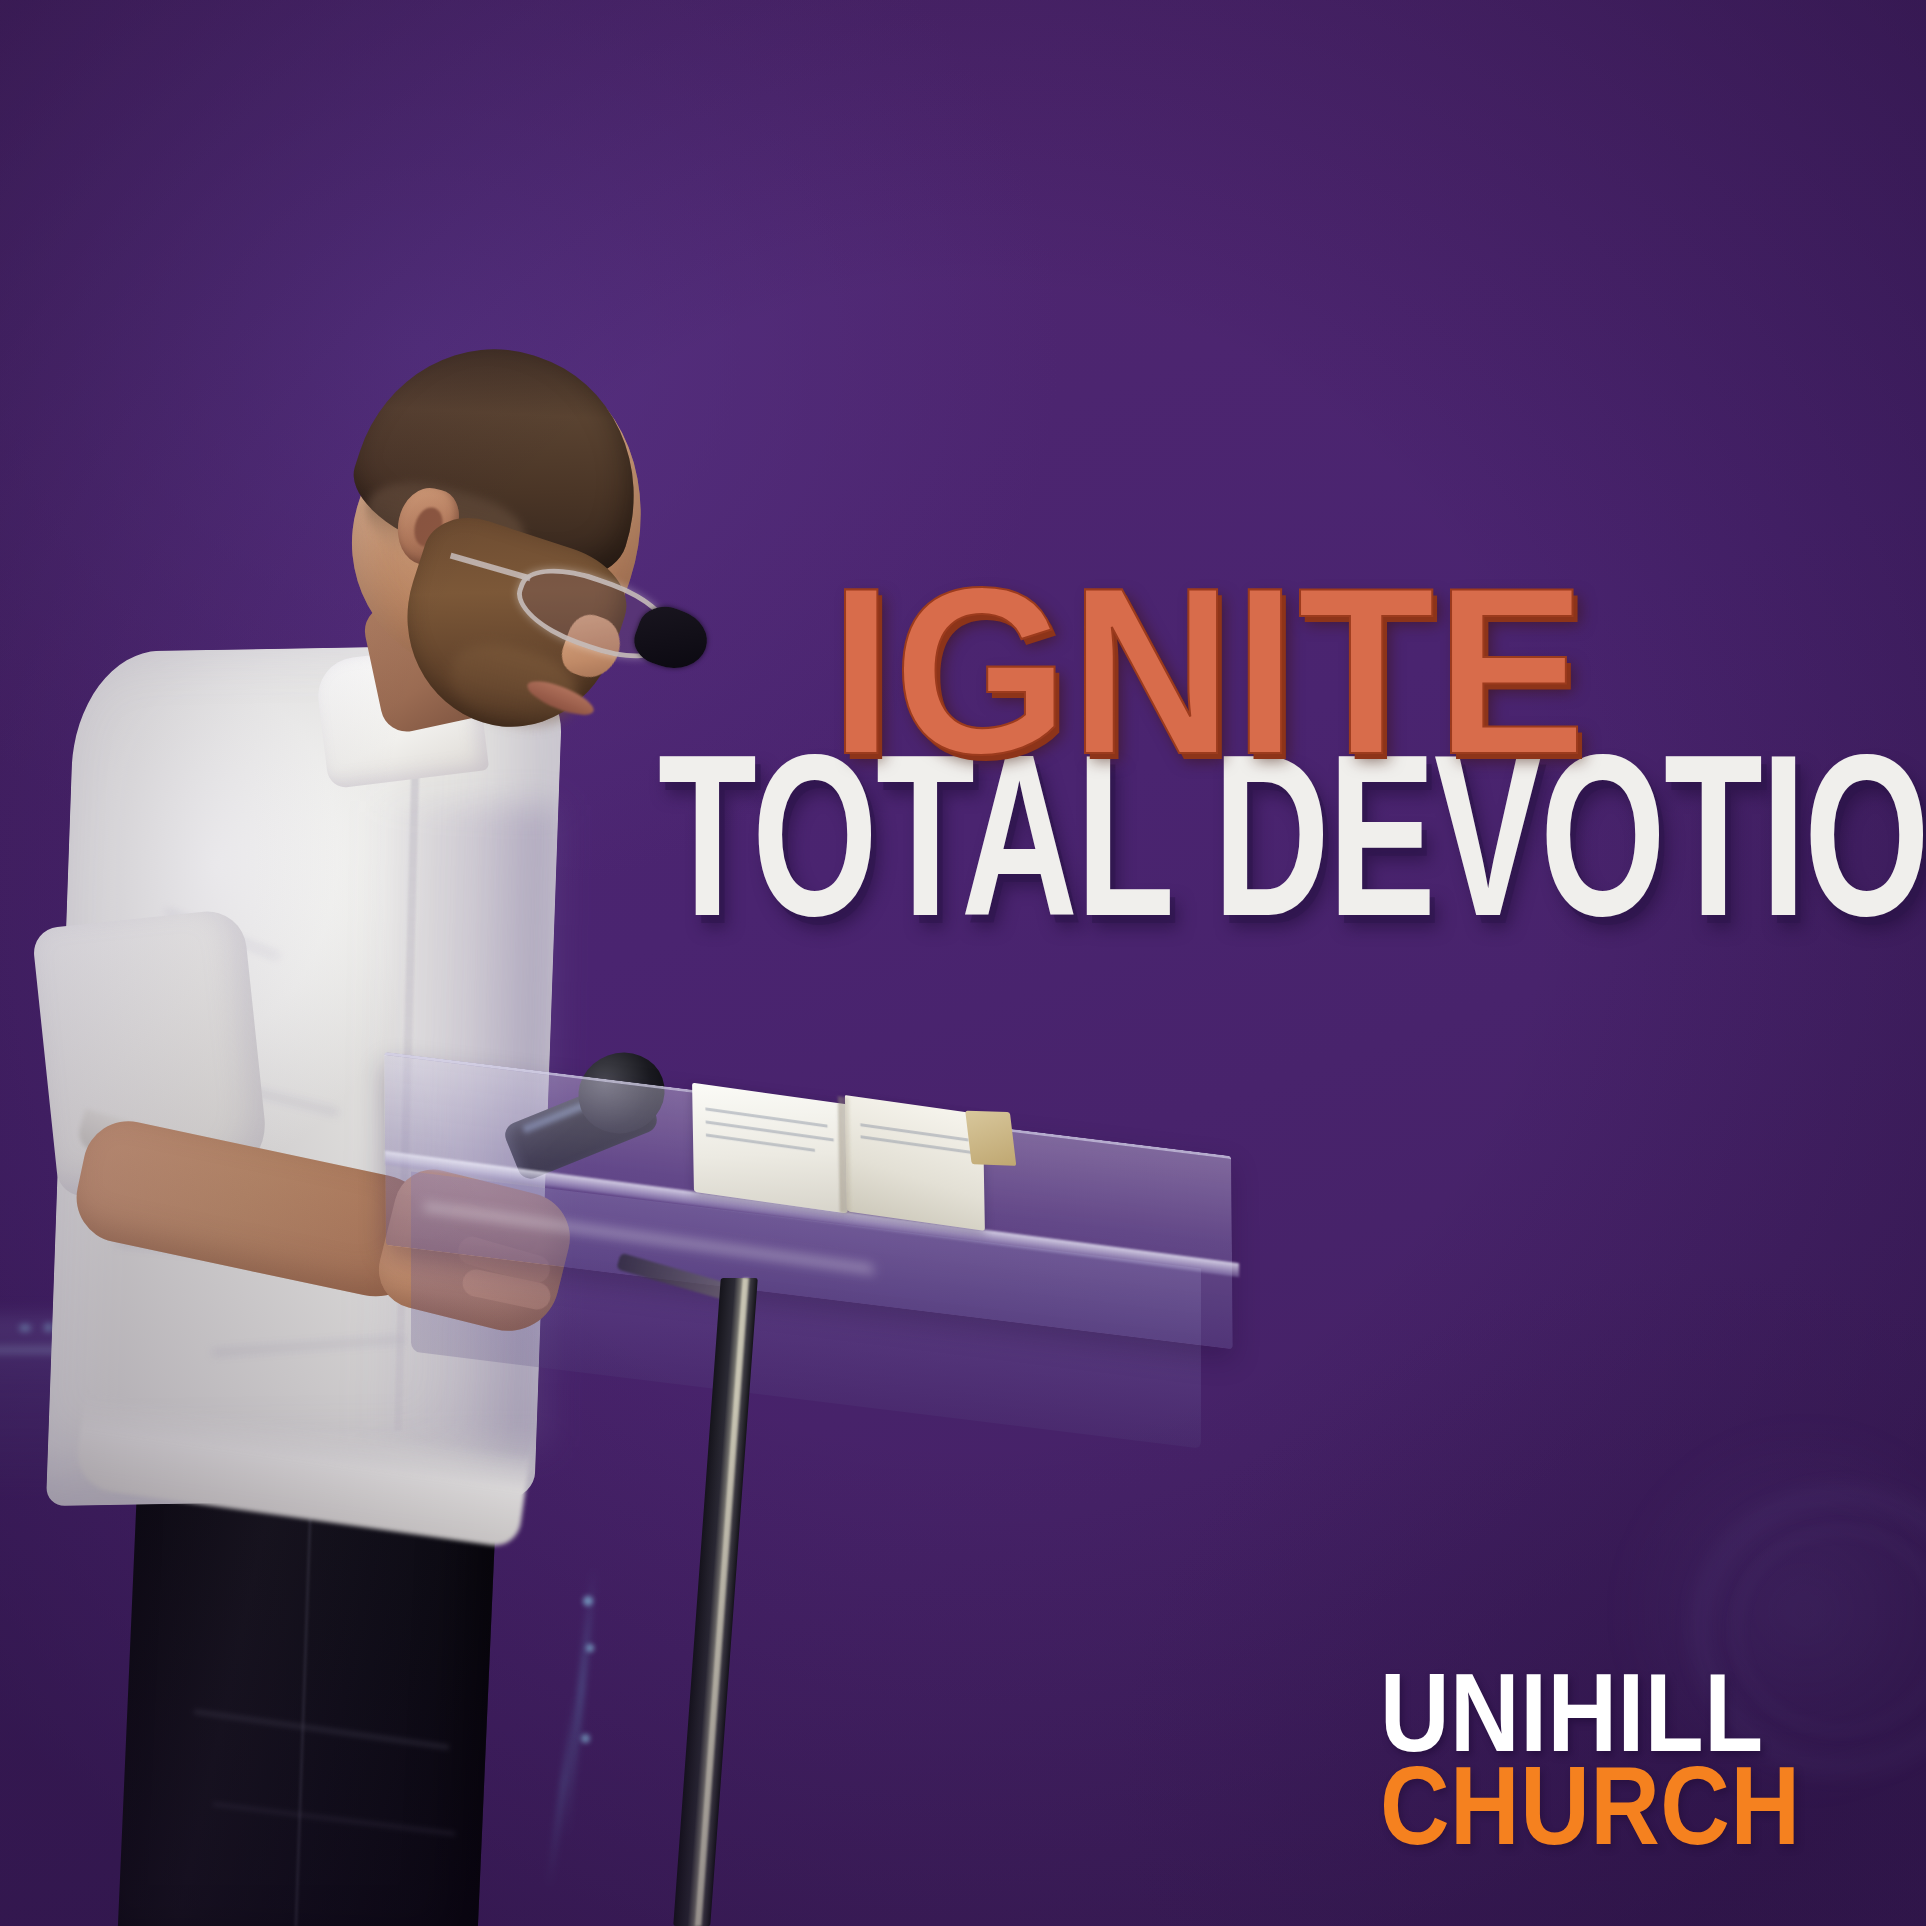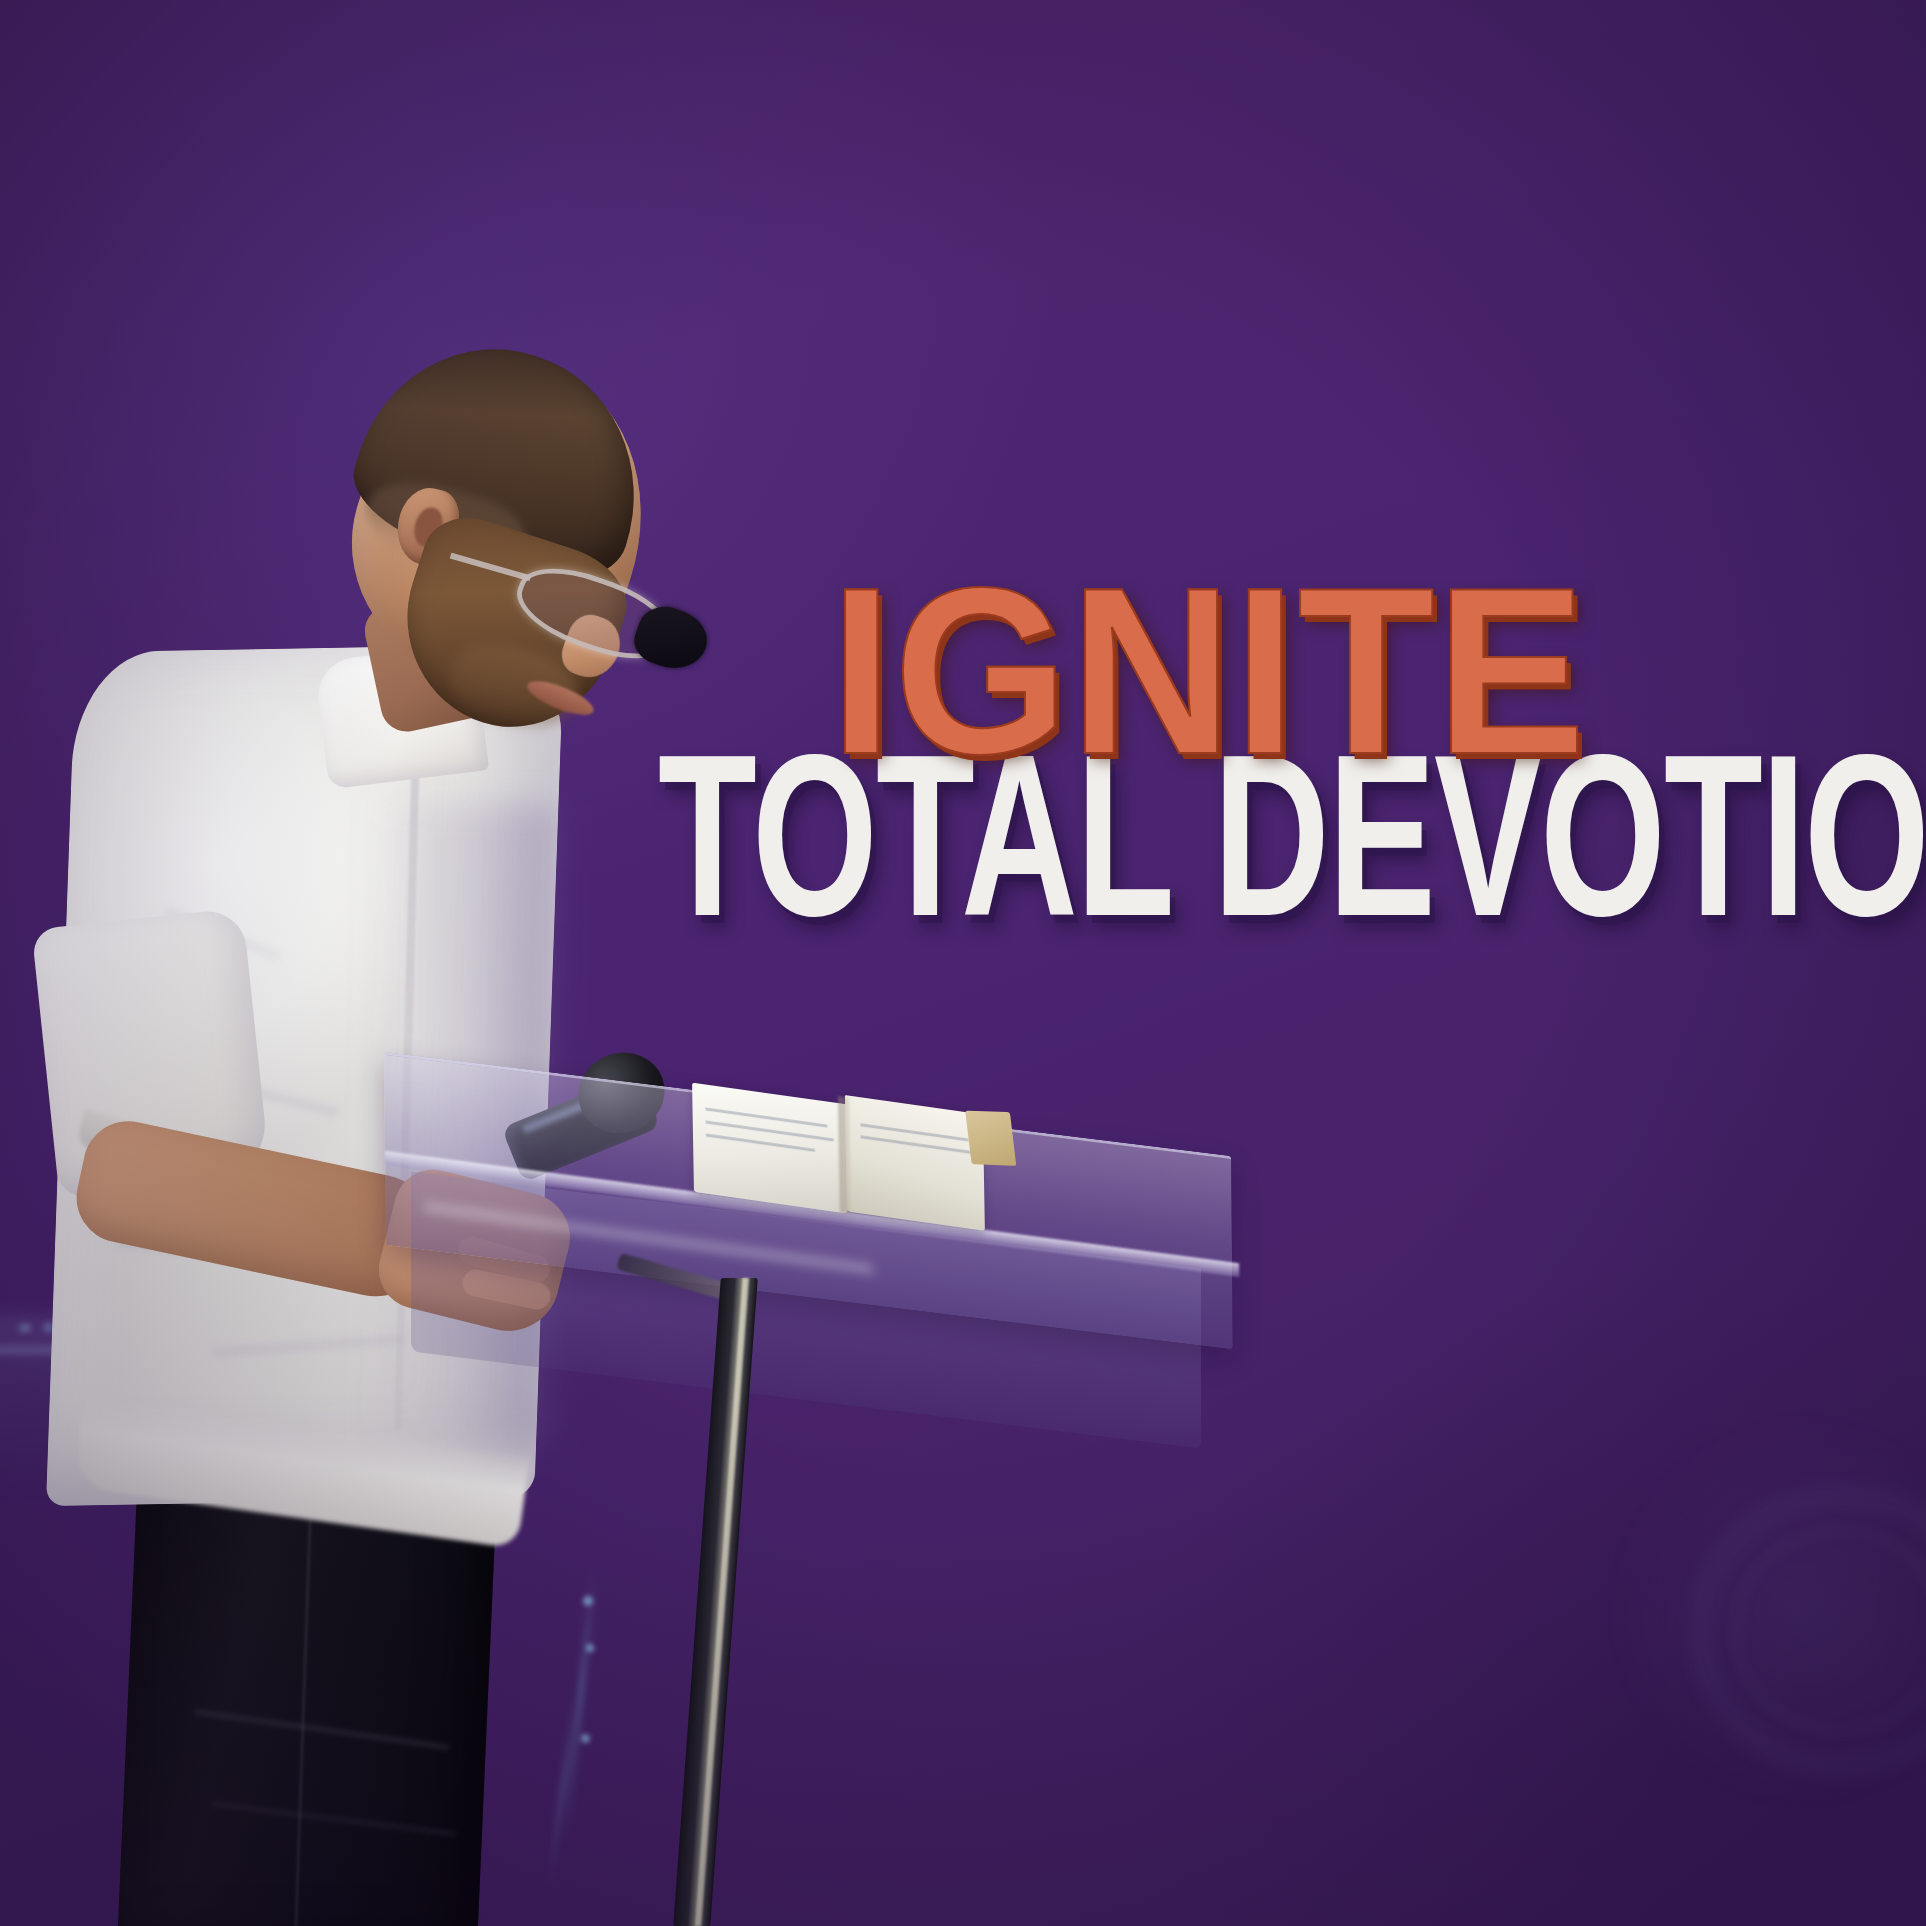--- a/index.html
+++ b/index.html
@@ -490,15 +490,19 @@
     <div class="book-edge"></div>
   </div>
 
   <div class="bg-vignette"></div>
 
   <div class="title-wrap">
     <div class="devotion">TOTAL DEVOTION</div>
     <div class="ignite">IGNITE</div>
   </div>
 
+  <div class="logo">
+    <div class="logo-unihill">UNIHILL</div>
+    <div class="logo-church">CHURCH</div>
+  </div>
 
 </div>
 
 
 </body></html>

